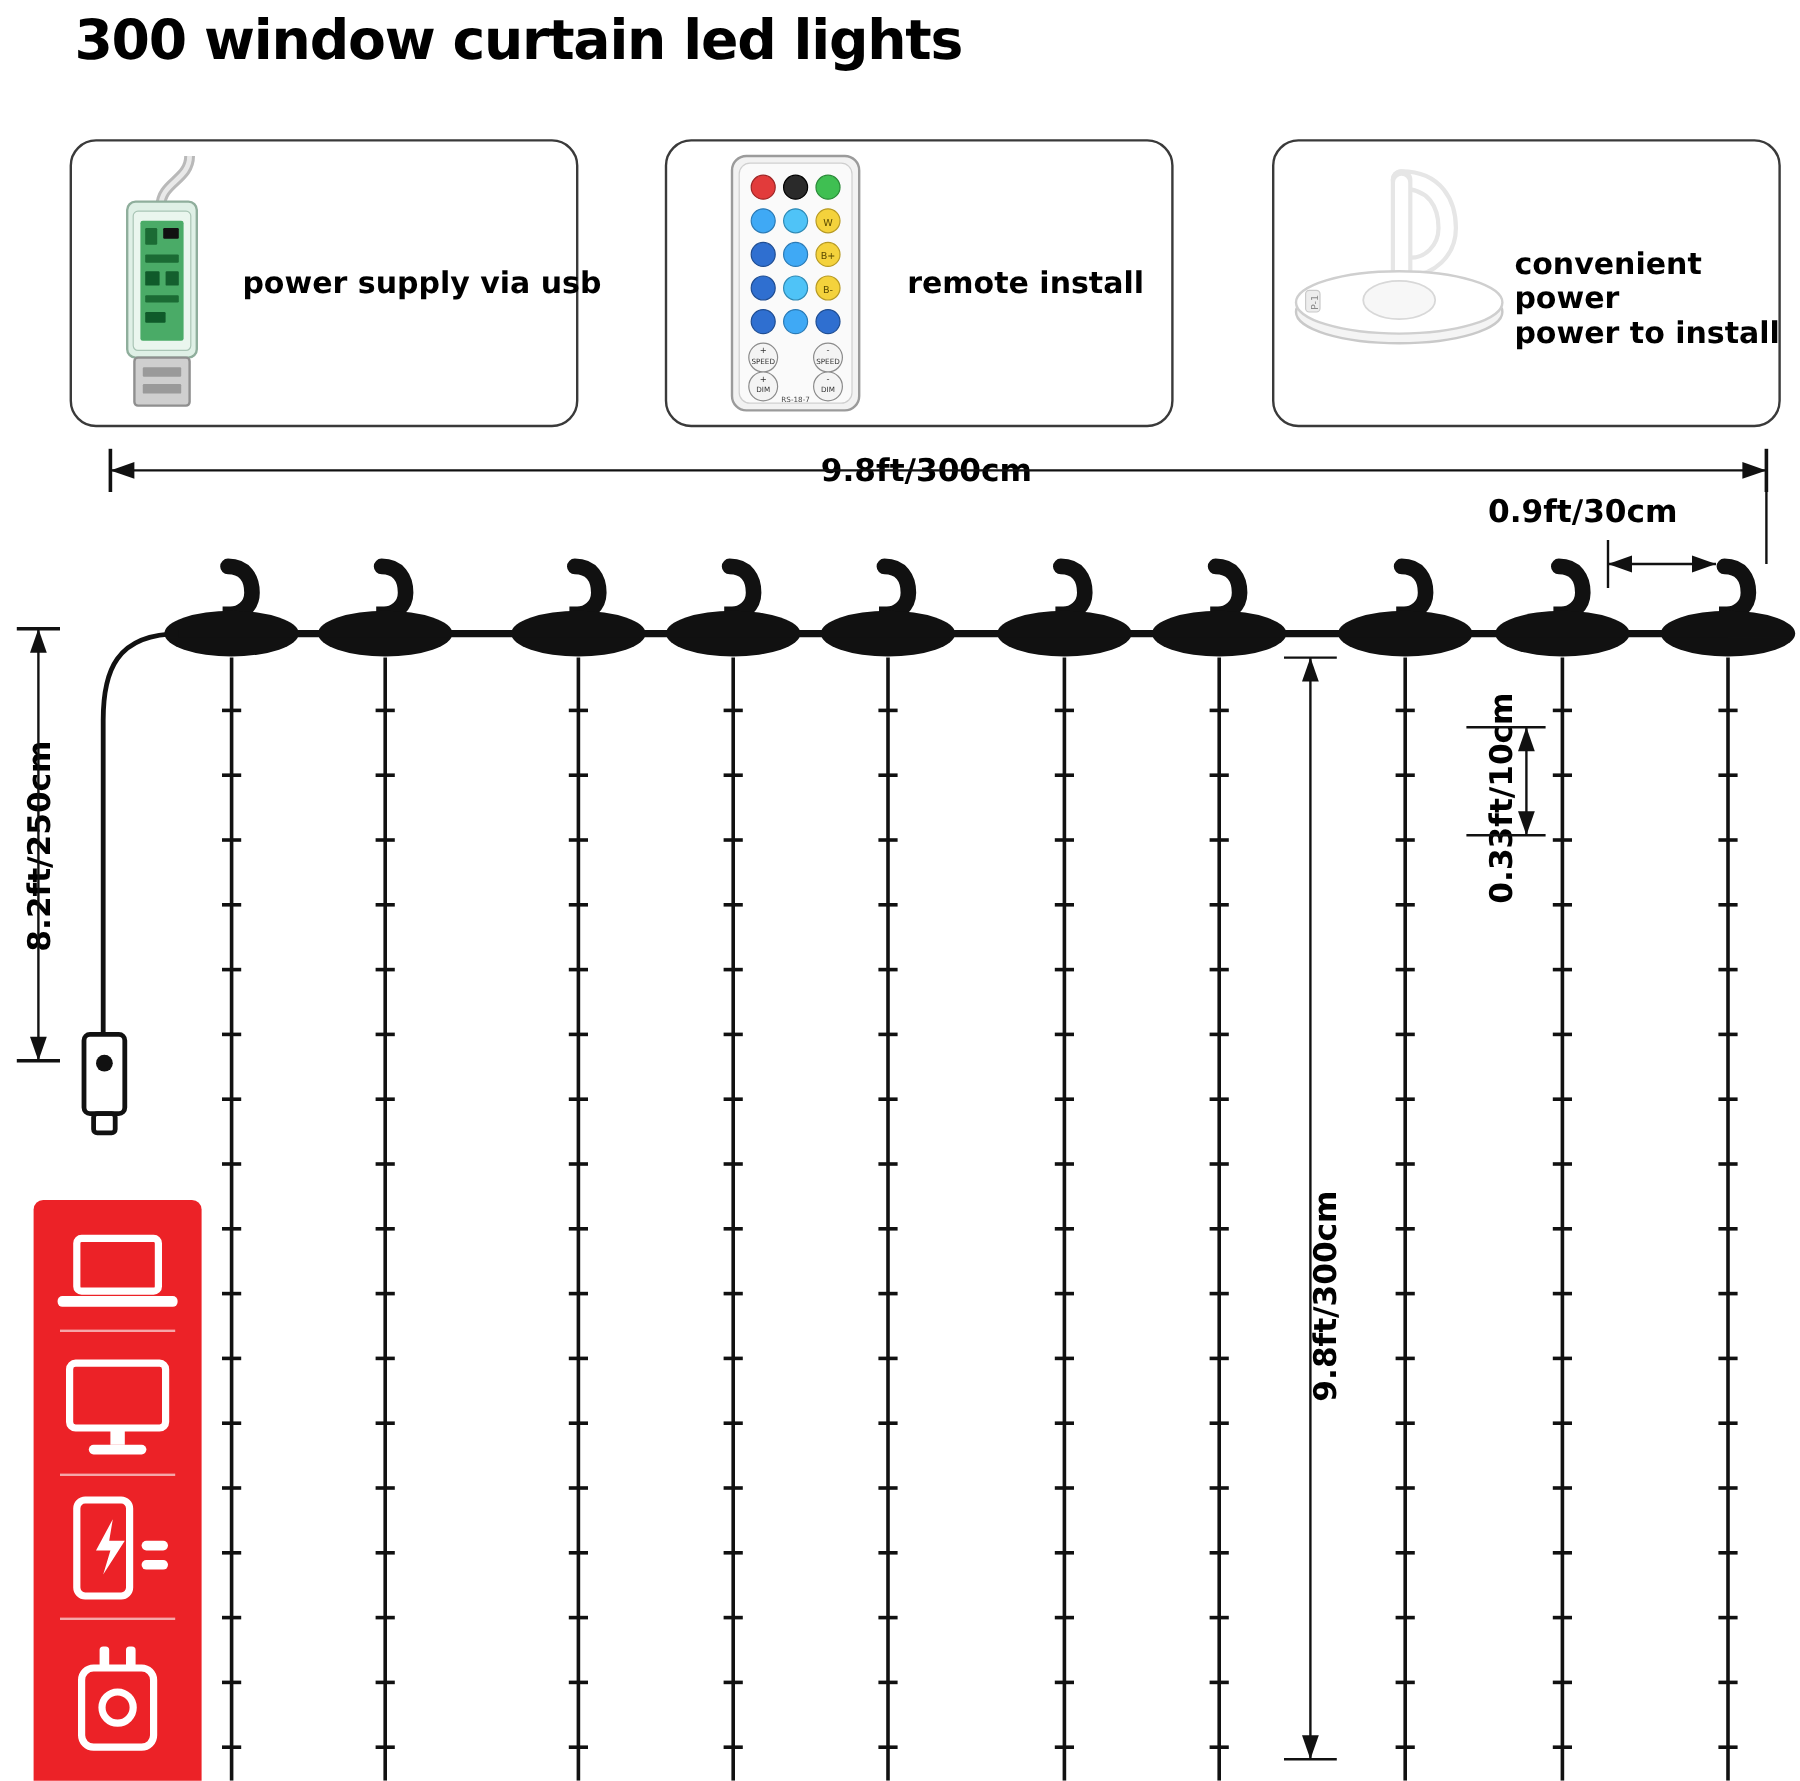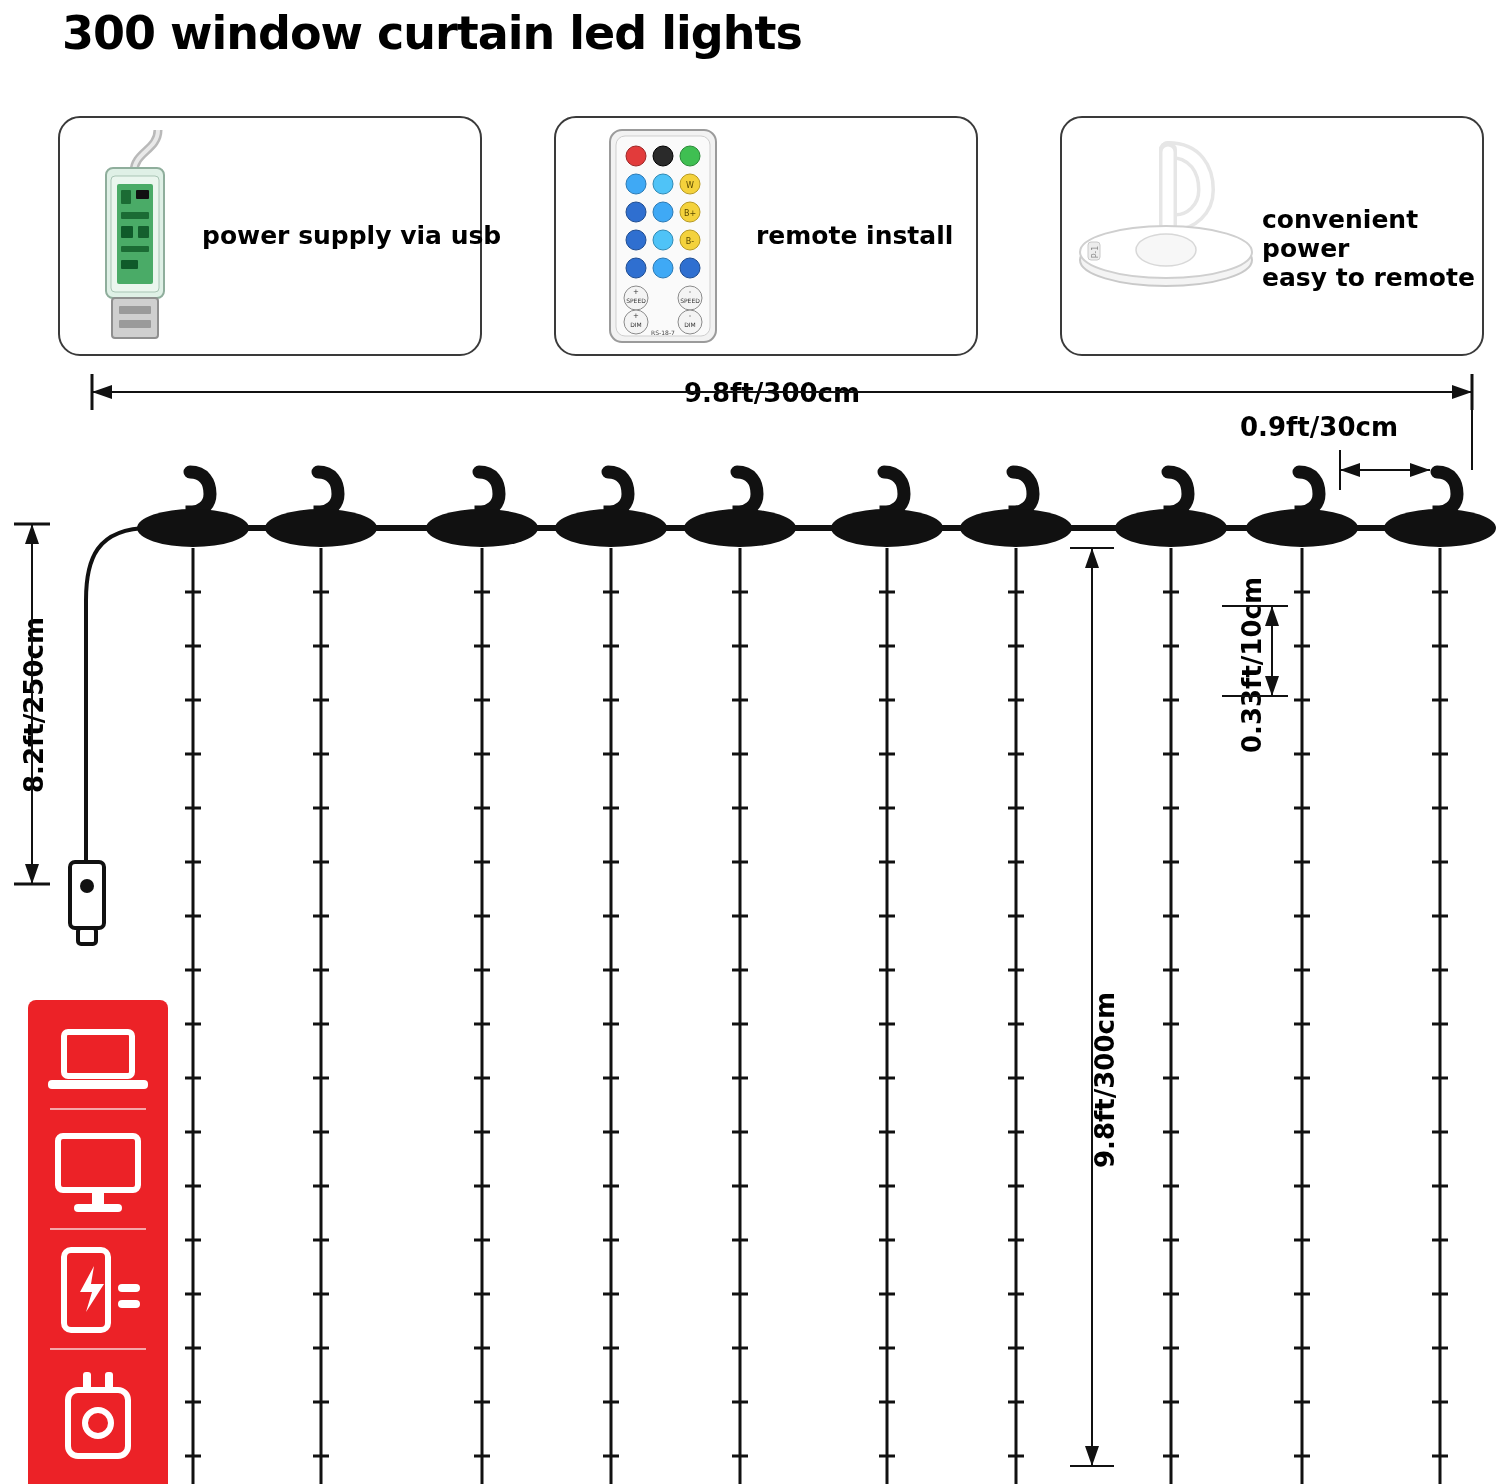--- a/index.html
+++ b/index.html
@@ -115,21 +115,21 @@
 <div id="title">300 window curtain led lights</div>
 
 <div class="feature-card" id="card-usb"></div>
 <div class="feature-card" id="card-remote"></div>
 <div class="feature-card" id="card-hook"></div>
 
 <div class="feature-label" id="label-usb">power supply via usb</div>
 <div class="feature-label" id="label-remote">remote install</div>
 <div class="feature-label" id="label-hook">
   <span>convenient power</span><br>
-  <span>easy to remote</span>
+  <span>power to install</span>
 </div>
 
 <svg id="usb-art" viewBox="0 0 96 216">
 
   <path d="M70 4 C 70 24, 46 26, 46 46" stroke="#b9b9b9" stroke-width="9" fill="none"></path>
   <path d="M70 4 C 70 24, 46 26, 46 46" stroke="#e9e9e9" stroke-width="4" fill="none"></path>
 
   <rect x="18" y="42" width="58" height="130" rx="7" fill="#dff0e6" stroke="#8fae9c" stroke-width="2"></rect>
   <rect x="23" y="50" width="48" height="116" rx="4" fill="#eaf6ee" stroke="#a9c5b5" stroke-width="1"></rect>
 

